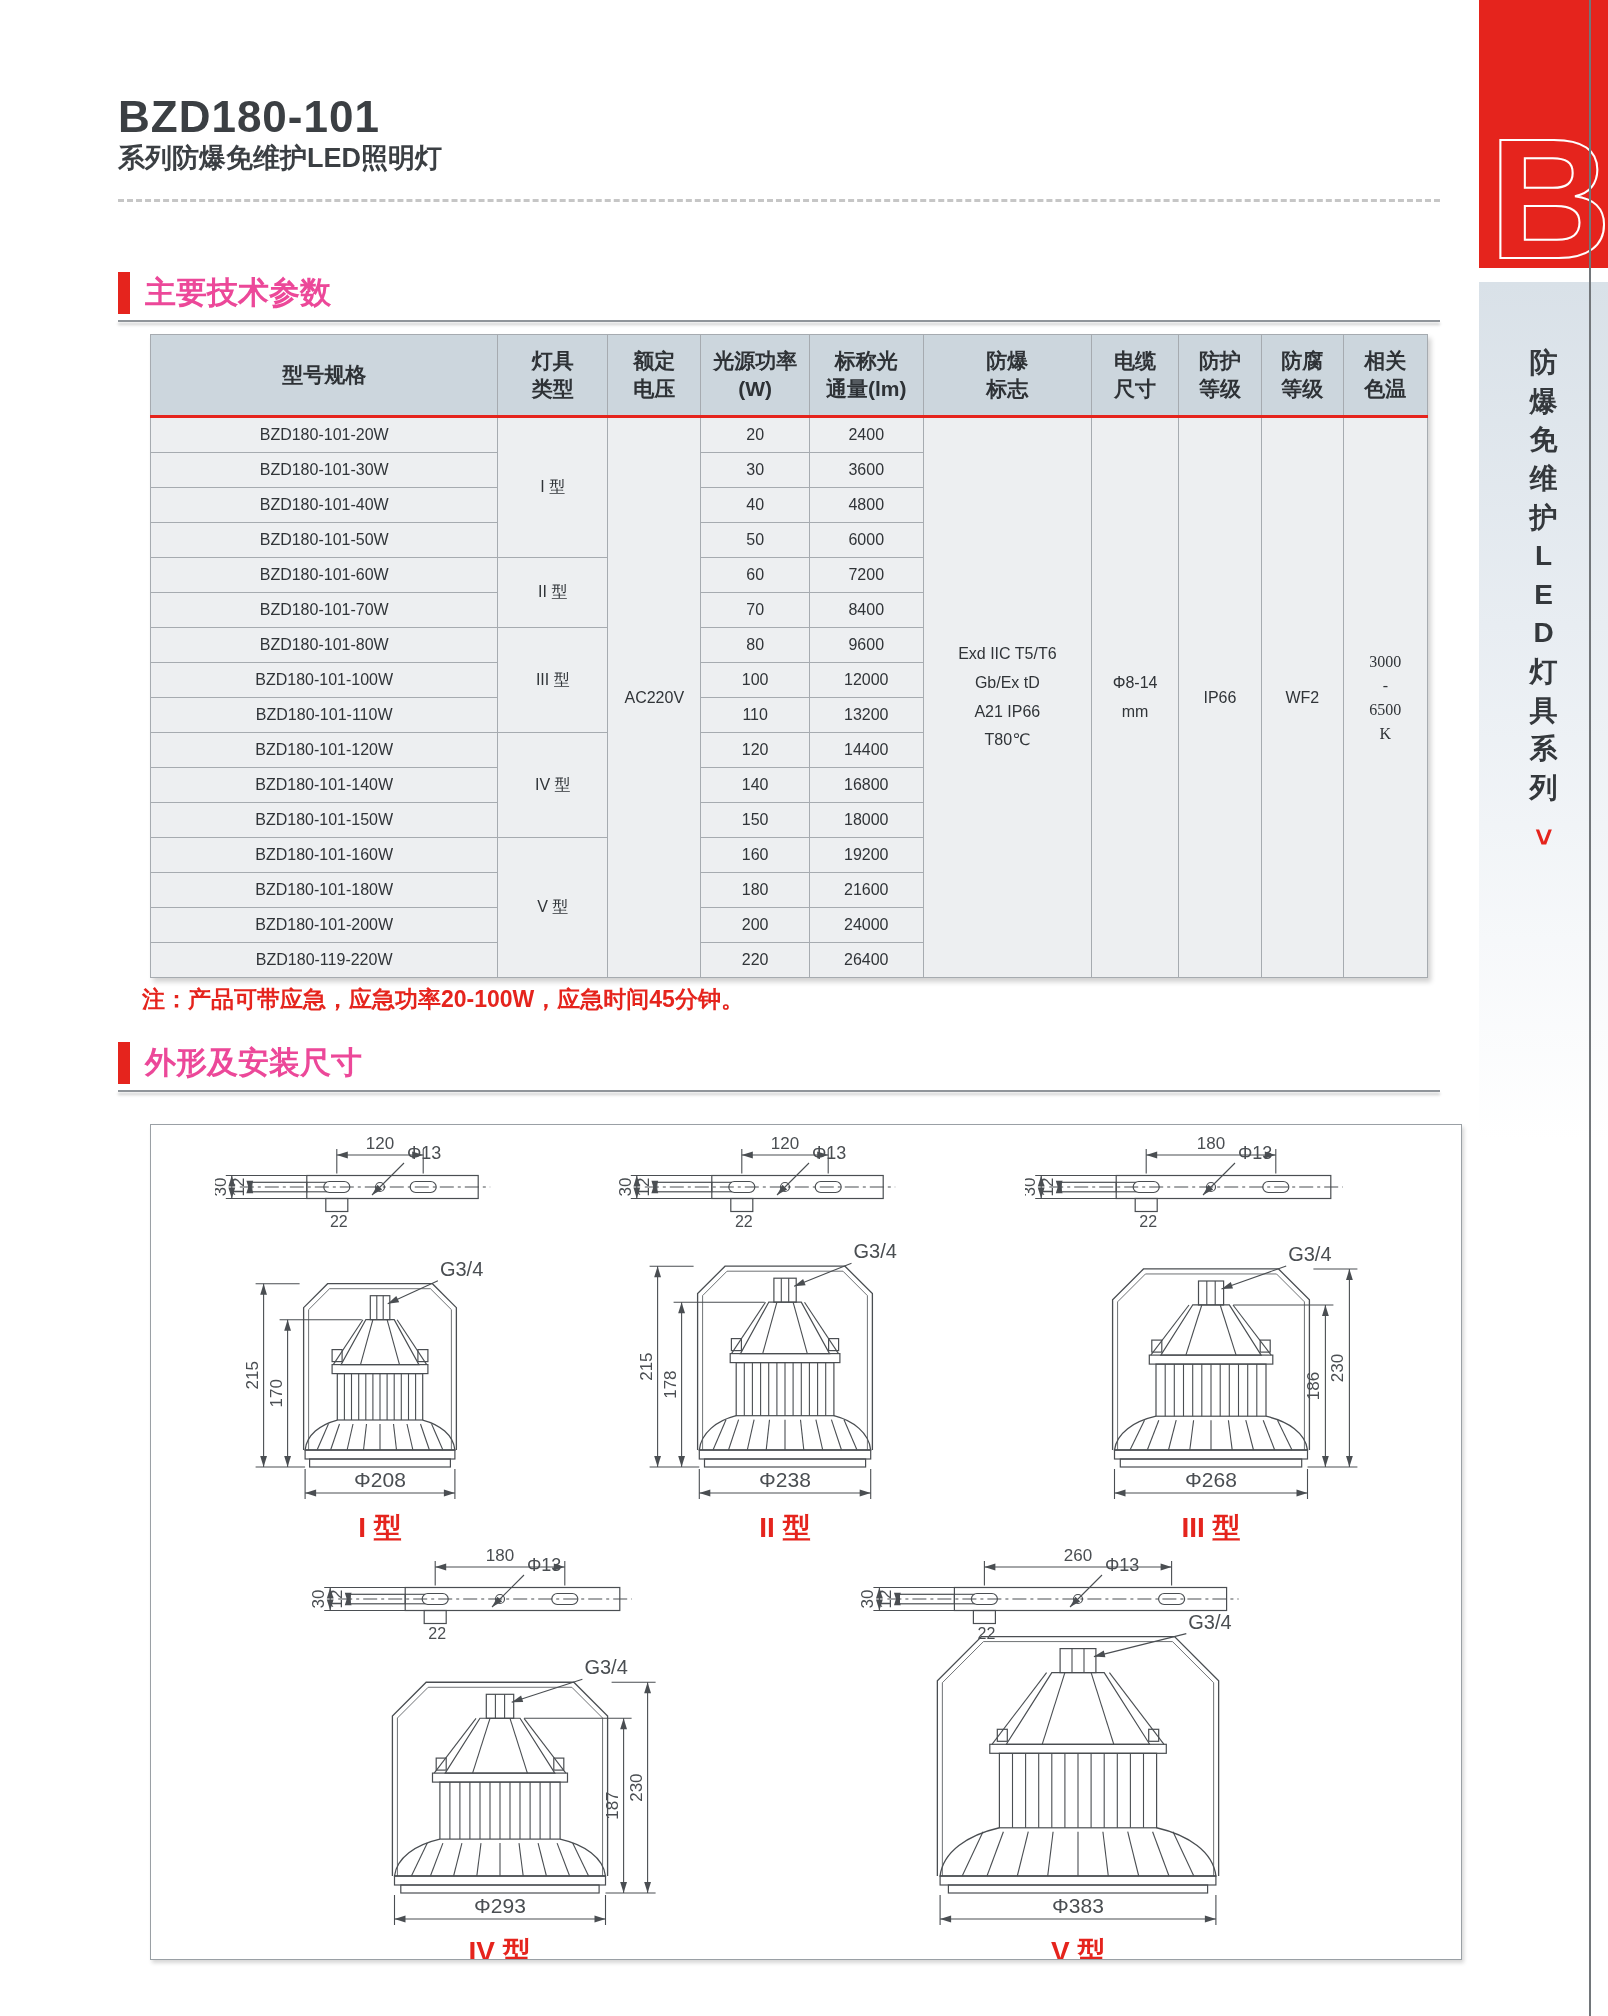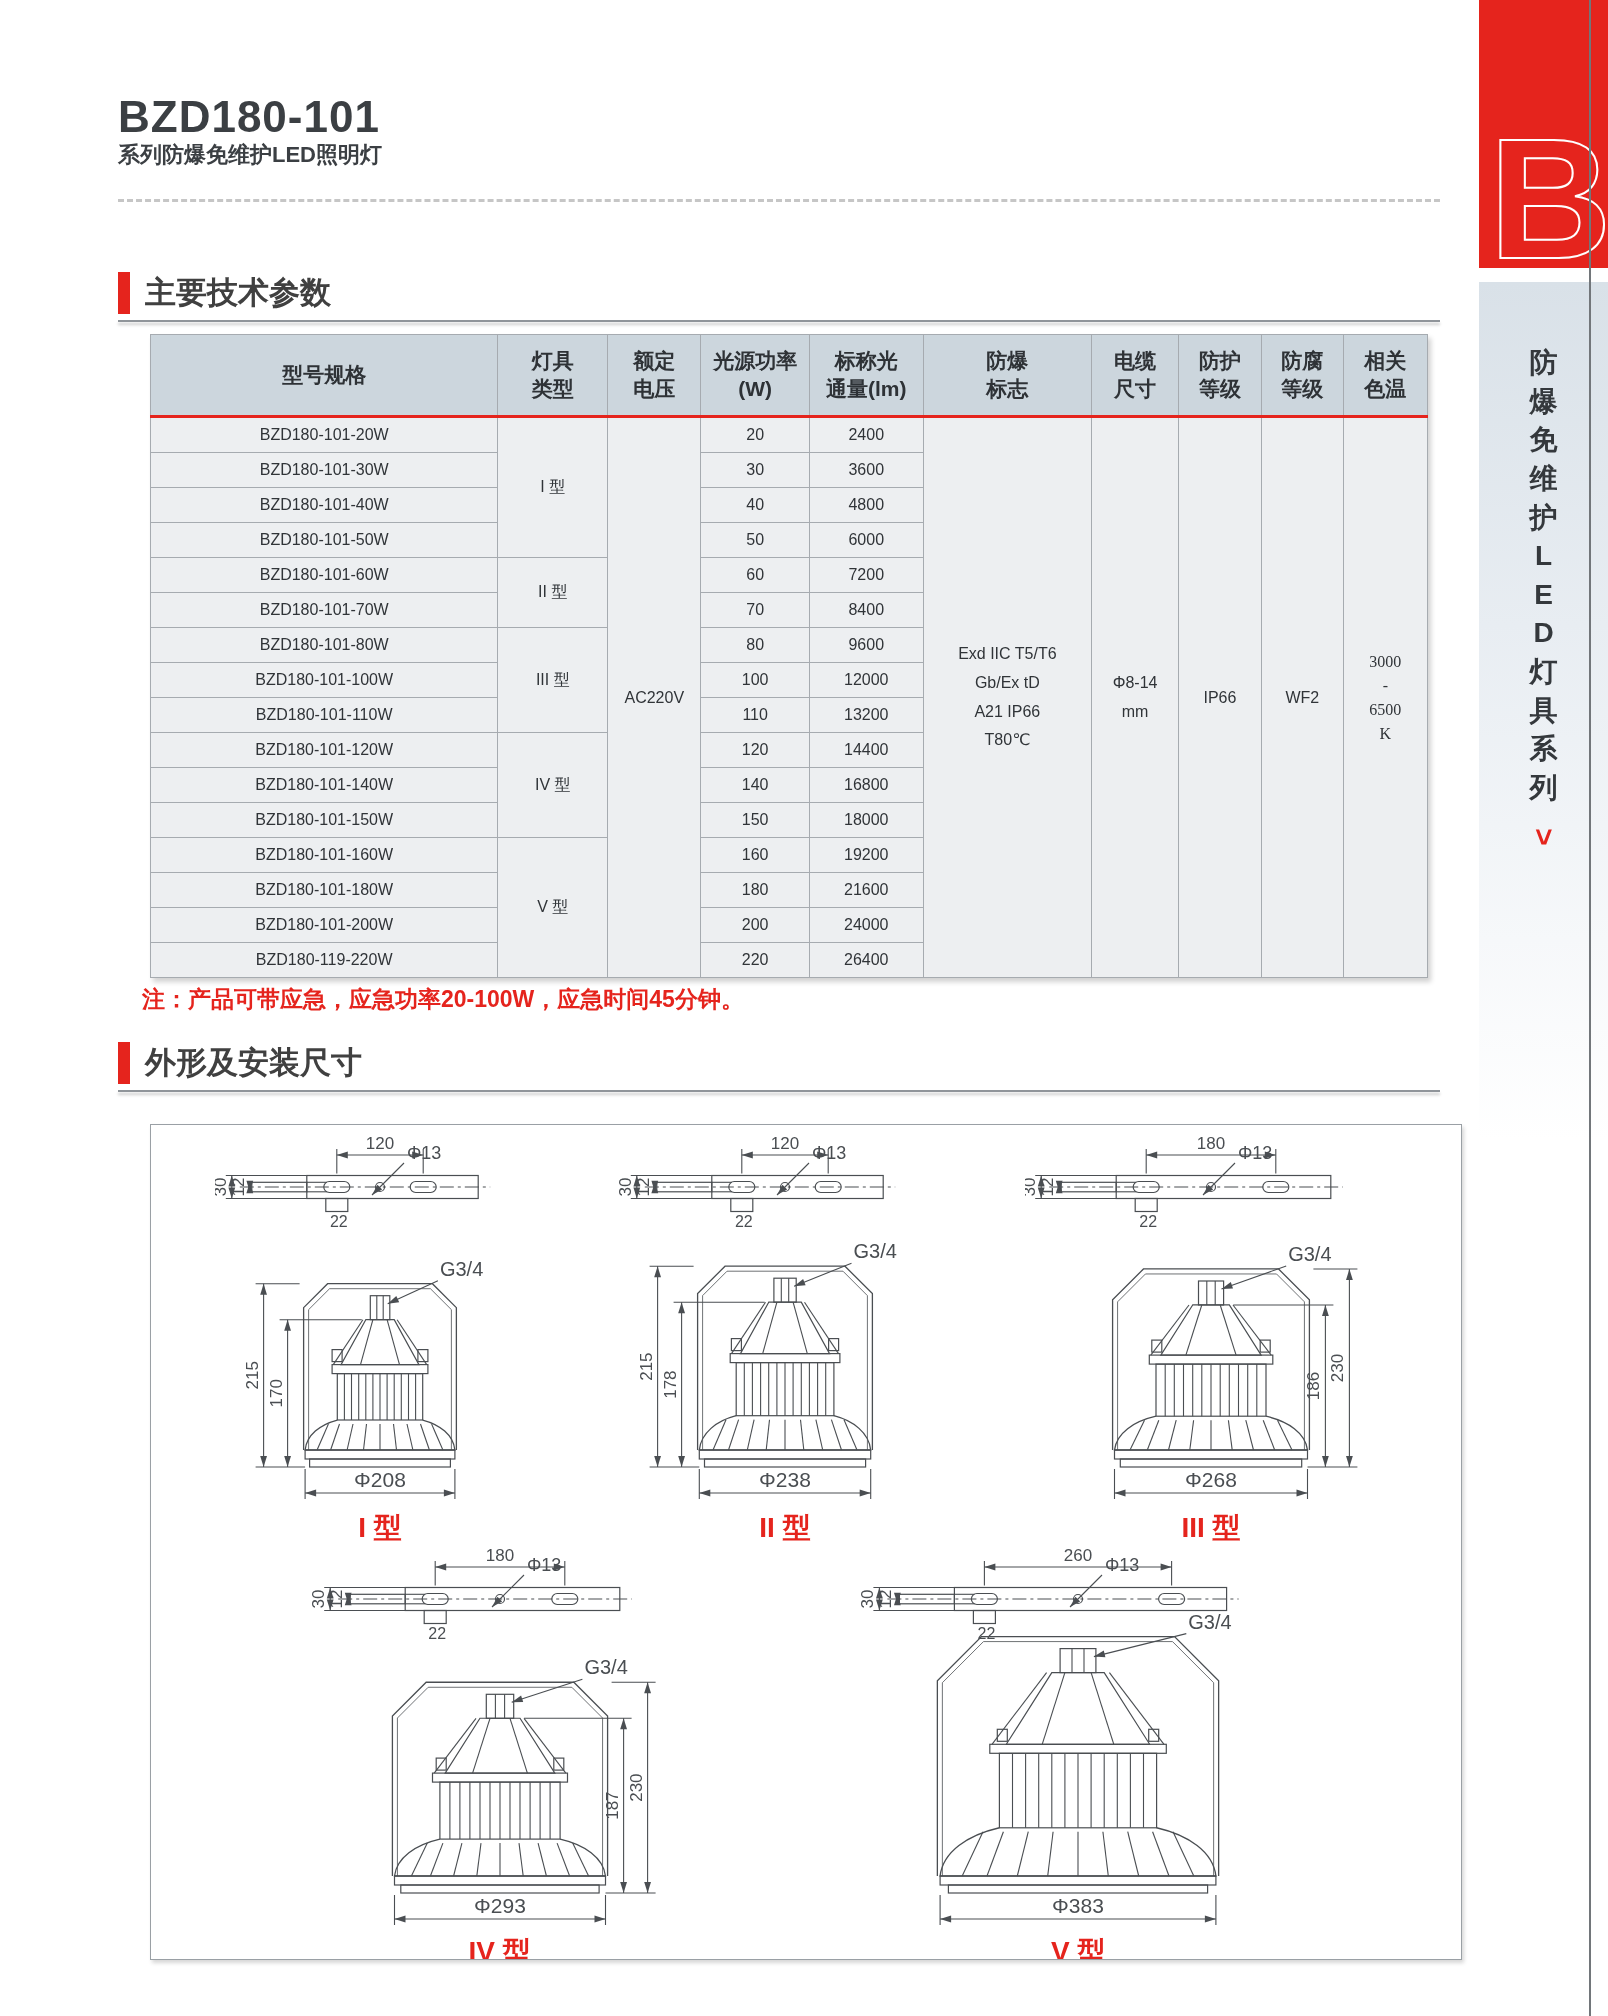--- a/index.html
+++ b/index.html
@@ -13,27 +13,27 @@
   html,body{margin:0;padding:0;}
   body{
     width:1608px;height:2016px;position:relative;background:#ffffff;
     font-family:"Liberation Sans","DejaVu Sans",sans-serif;color:var(--ink);
     overflow:hidden;
   }
   .abs{position:absolute;}
 
   
   .page-title{left:118px;top:92px;font-size:44px;font-weight:bold;color:#3b3f43;letter-spacing:1px;}
-  .page-subtitle{left:118px;top:140px;font-size:22px;font-weight:bold;color:#3b3f43;}
+  .page-subtitle{left:118px;top:140px;font-size:27px;font-weight:bold;color:#3b3f43;}
   .dashed-divider{left:118px;top:199px;width:1322px;border-top:3px dashed #c6c6c6;}
 
   
   .section-header{display:flex;align-items:center;gap:15px;}
   .section-bar{width:12px;height:42px;background:var(--red);}
-  .section-title{font-size:31px;font-weight:600;color:#404040;}
+  .section-title{font-size:31px;font-weight:600;color:#ec4899;}
   .section-underline{height:2px;background:#90959a;box-shadow:0 3px 3px rgba(0,0,0,.22);}
 
   
   .spec-table-wrap{left:150px;top:334px;width:1278px;box-shadow:3px 4px 5px rgba(0,0,0,.18);}
   table{border-collapse:collapse;width:100%;table-layout:fixed;}
   th,td{border:1px solid var(--line);text-align:center;vertical-align:middle;}
   th{background:var(--hdr-bg);height:78px;font-size:21px;font-weight:600;color:#2e3236;
      border-bottom:3px solid var(--red);line-height:1.35;}
   td{background:var(--row-bg);height:34px;font-size:16px;padding:0;}
   td.multiline{line-height:1.8;}

